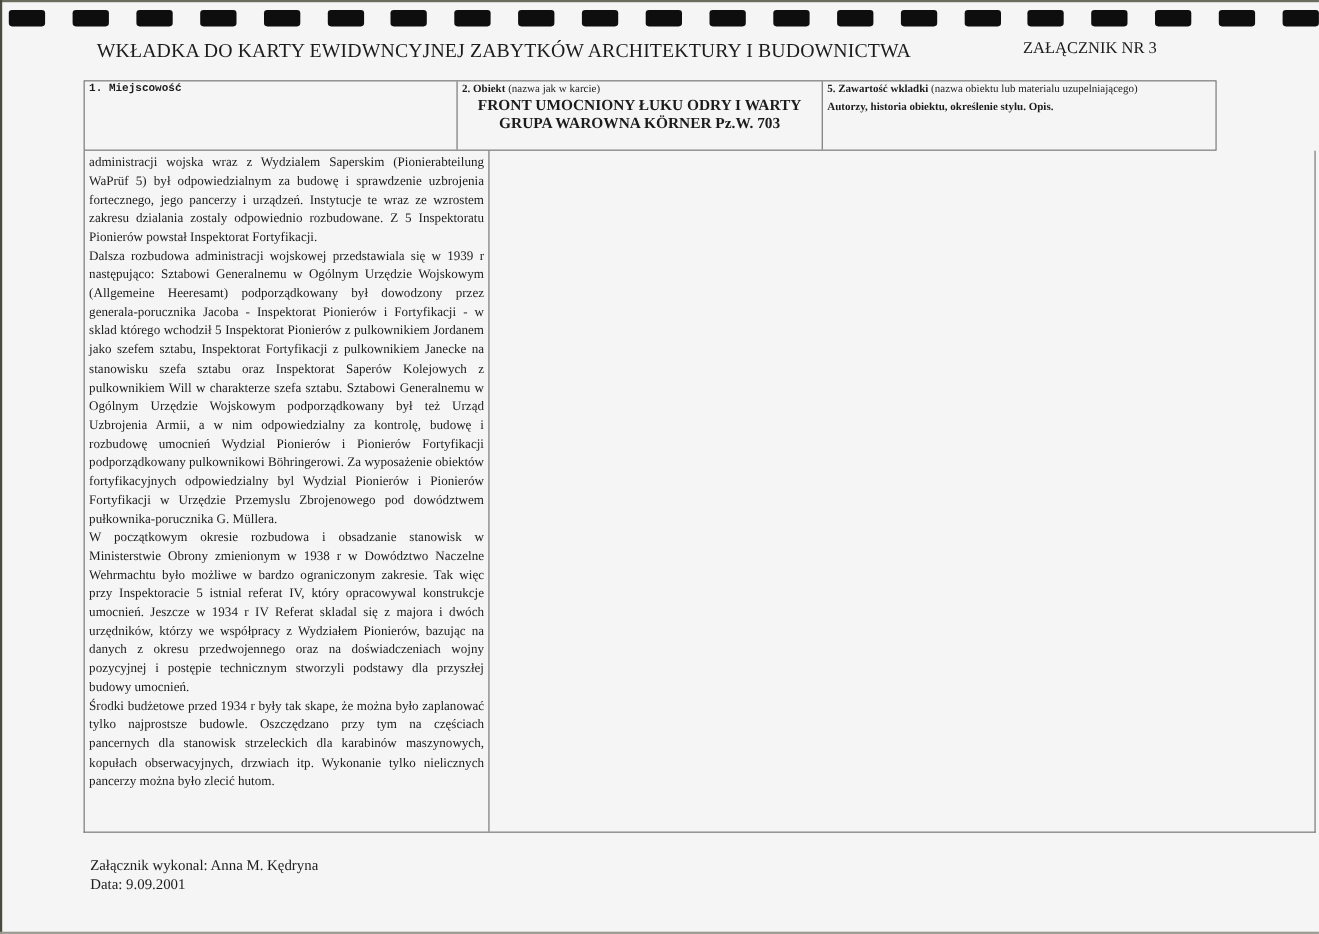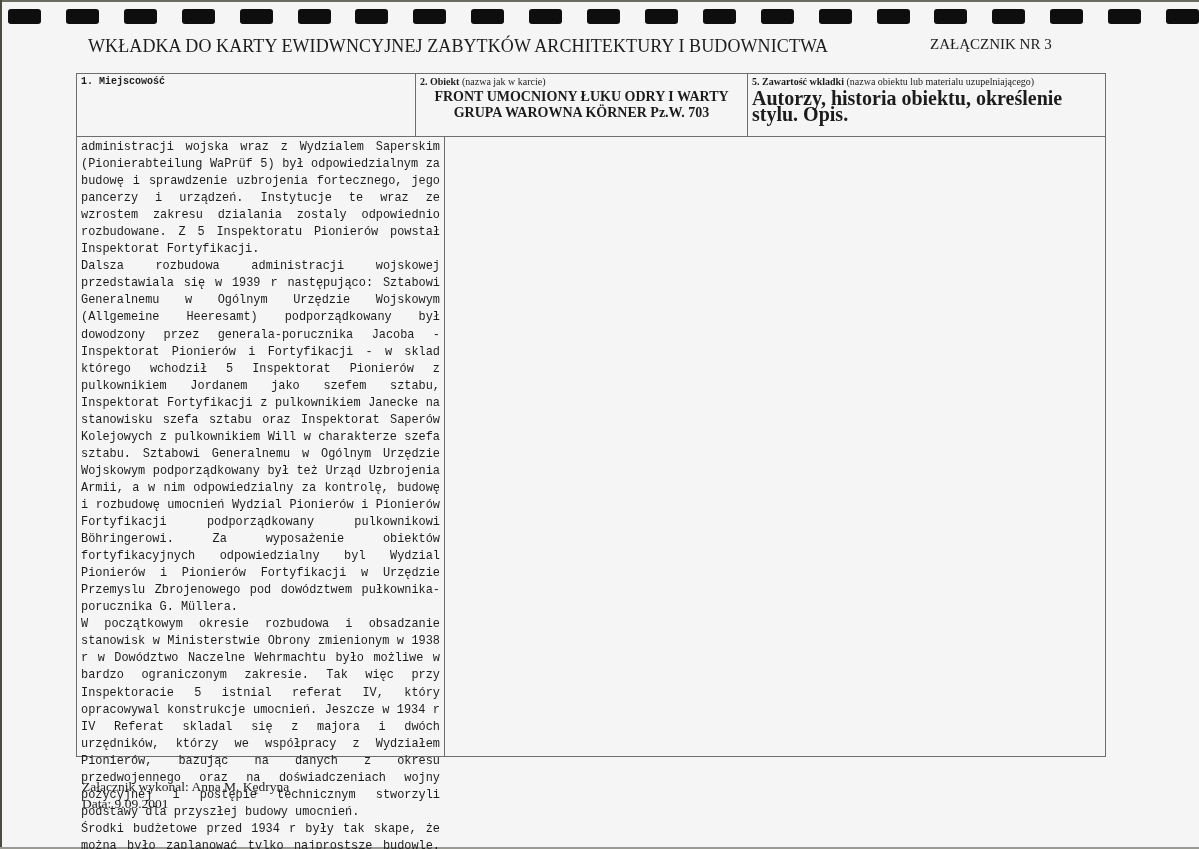--- a/index.html
+++ b/index.html
@@ -31,24 +31,24 @@
     border: 1px solid #6e6e6e; box-sizing: border-box; display: flex;
   }
   .hcell { box-sizing: border-box; padding: 2px 4px; position: relative; }
   .hcell + .hcell { border-left: 1px solid #6e6e6e; }
   .hc1 { width: 338px; font-family: Liberation Mono, monospace; }
   .hc2 { width: 332px; }
   .hc3 { flex: 1; }
   .field-label { font-size: 10px; line-height: 12px; white-space: nowrap; }
   .field-label b { font-weight: bold; }
   .field-value-center { font-size: 14px; font-weight: bold; text-align: center; line-height: 16px; margin-top: 1px; }
-  .field-value-left { font-size: 20px; font-weight: bold; line-height: 16px; margin-top: 2px; }
+  .field-value-left { font-size: 10px; font-weight: bold; line-height: 16px; margin-top: 2px; }
   .body-table {
-    position: absolute; left: 76px; top: 137px; width: 1030px; height: 620px;
-    border: 1px solid #6e6e6e; border-top: none; box-sizing: border-box; display: flex; font-family: Liberation Mono, monospace;
+    position: absolute; left: 76px; top: 137px; width: 1120px; height: 620px;
+    border: 1px solid #6e6e6e; border-top: none; box-sizing: border-box; display: flex;
   }
   .text-cell {
     width: 368px; box-sizing: border-box; border-right: 1px solid #6e6e6e;
     padding: 2px 4px 0 4px; font-size: 11.9px; line-height: 17.05px;
     text-align: justify;
   }
   .text-cell p { margin: 0; }
   .empty-cell { flex: 1; }
   .footer { position: absolute; left: 82px; top: 758px; font-size: 13.5px; line-height: 17px; margin-top: 20px; }
 </style>

